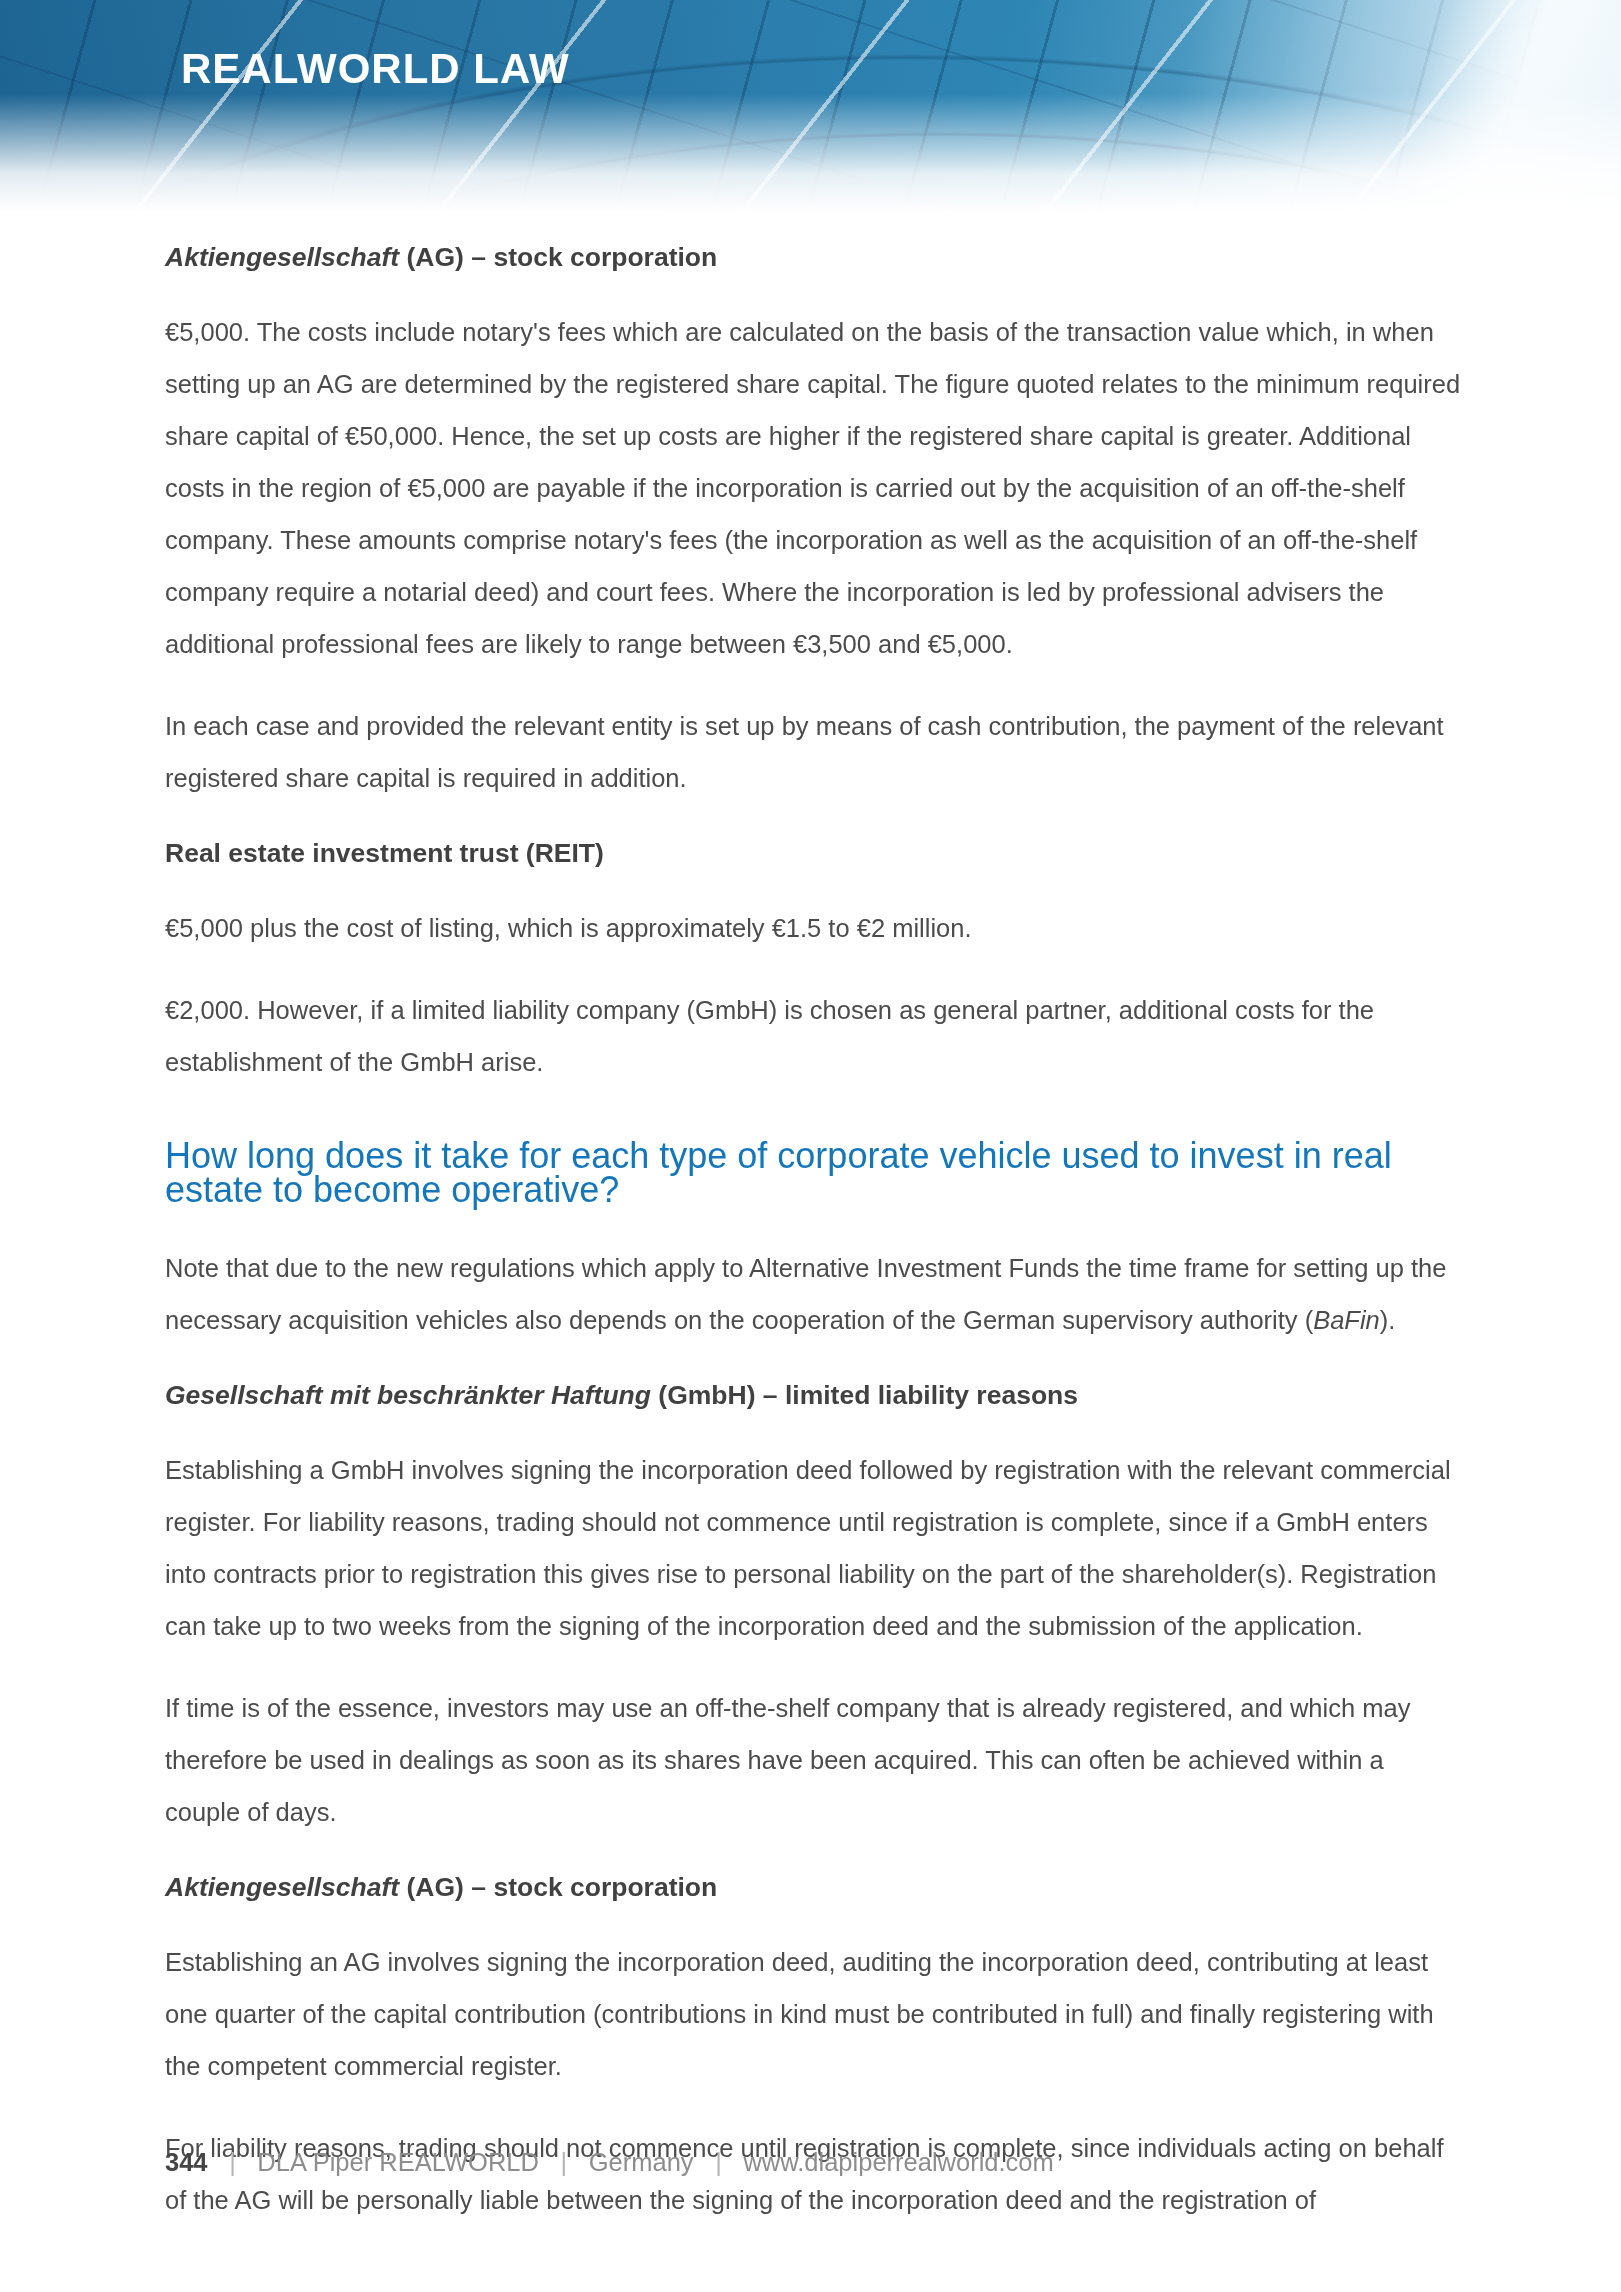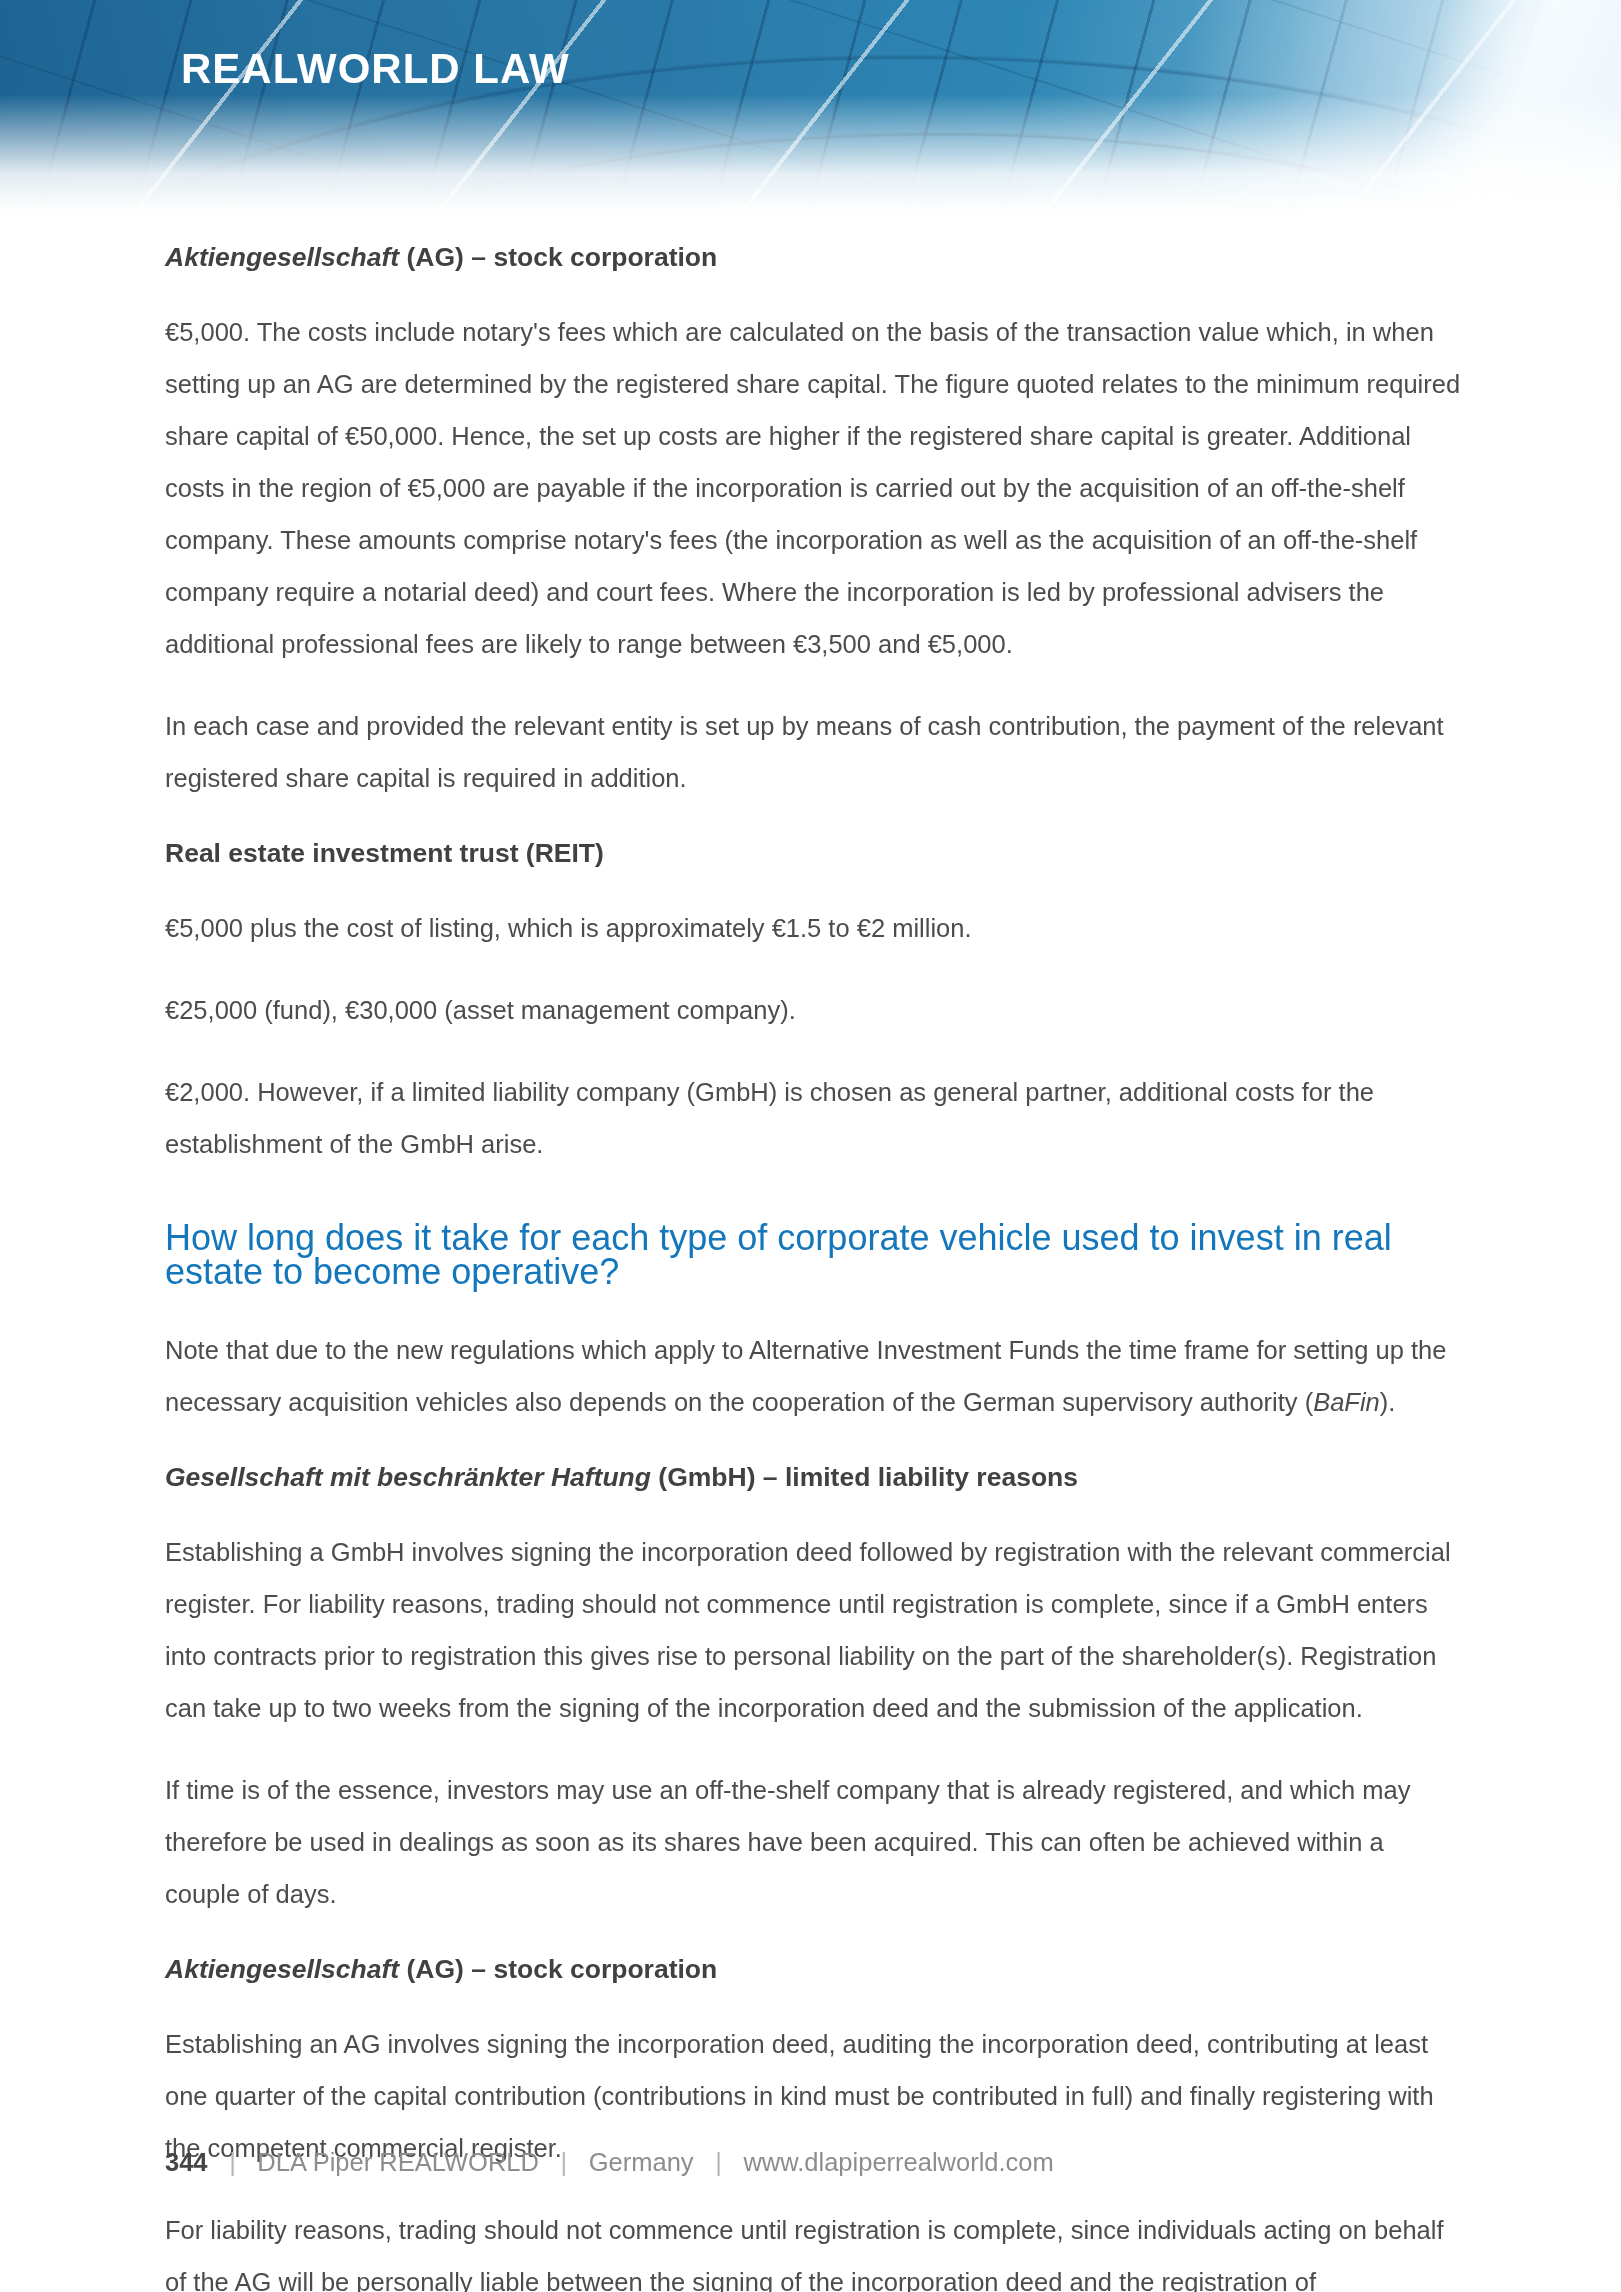--- a/index.html
+++ b/index.html
@@ -105,21 +105,20 @@
     <div class="header-title">REALWORLD LAW</div>
   </div>
 
   <main class="doc-body">
 
   <p class="heading"><span class="it">Aktiengesellschaft</span><span> (AG) – stock corporation</span></p>
       <p class="paragraph"><span>€5,000. The costs include notary's fees which are calculated on the basis of the transaction value which, in when setting up an AG are determined by the registered share capital. The figure quoted relates to the minimum required share capital of €50,000. Hence, the set up costs are higher if the registered share capital is greater. Additional costs in the region of €5,000 are payable if the incorporation is carried out by the acquisition of an off-the-shelf company. These amounts comprise notary's fees (the incorporation as well as the acquisition of an off-the-shelf company require a notarial deed) and court fees. Where the incorporation is led by professional advisers the additional professional fees are likely to range between €3,500 and €5,000.</span></p>
       <p class="paragraph"><span>In each case and provided the relevant entity is set up by means of cash contribution, the payment of the relevant registered share capital is required in addition.</span></p>
       <p class="heading"><span>Real estate investment trust (REIT)</span></p>
       <p class="paragraph"><span>€5,000 plus the cost of listing, which is approximately €1.5 to €2 million.</span></p>
-      <p class="paragraph"><span>€25,000 (fund), €30,000 (asset management company).</span></p>
       <p class="paragraph"><span>€2,000. However, if a limited liability company (GmbH) is chosen as general partner, additional costs for the establishment of the GmbH arise.</span></p>
       <p class="question"><span>How long does it take for each type of corporate vehicle used to invest in real estate to become operative?</span></p>
       <p class="paragraph"><span>Note that due to the new regulations which apply to Alternative Investment Funds the time frame for setting up the necessary acquisition vehicles also depends on the cooperation of the German supervisory authority (</span><span class="it">BaFin</span><span>).</span></p>
       <p class="heading"><span class="it">Gesellschaft mit beschränkter Haftung</span><span> (GmbH) – limited liability reasons</span></p>
       <p class="paragraph"><span>Establishing a GmbH involves signing the incorporation deed followed by registration with the relevant commercial register. For liability reasons, trading should not commence until registration is complete, since if a GmbH enters into contracts prior to registration this gives rise to personal liability on the part of the shareholder(s). Registration can take up to two weeks from the signing of the incorporation deed and the submission of the application.</span></p>
       <p class="paragraph"><span>If time is of the essence, investors may use an off-the-shelf company that is already registered, and which may therefore be used in dealings as soon as its shares have been acquired. This can often be achieved within a couple of days.</span></p>
       <p class="heading"><span class="it">Aktiengesellschaft</span><span> (AG) – stock corporation</span></p>
       <p class="paragraph"><span>Establishing an AG involves signing the incorporation deed, auditing the incorporation deed, contributing at least one quarter of the capital contribution (contributions in kind must be contributed in full) and finally registering with the competent commercial register.</span></p>
       <p class="paragraph"><span>For liability reasons, trading should not commence until registration is complete, since individuals acting on behalf of the AG will be personally liable between the signing of the incorporation deed and the registration of</span></p>
     </main>

